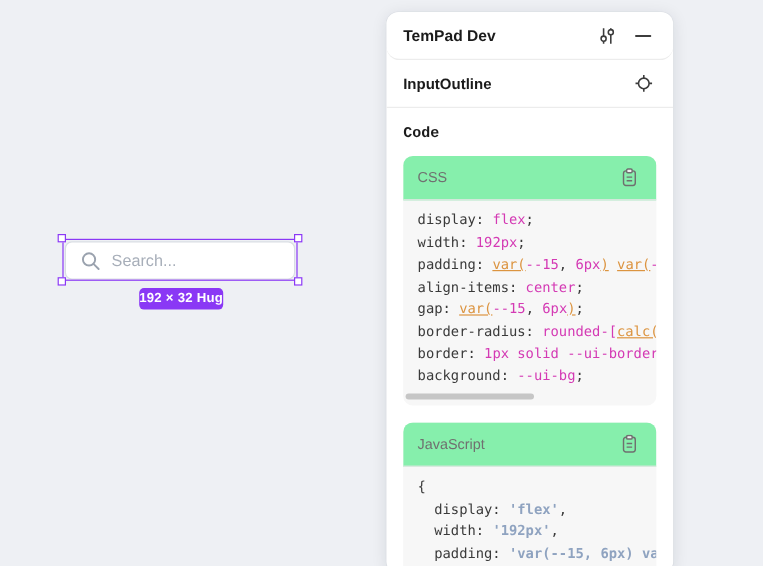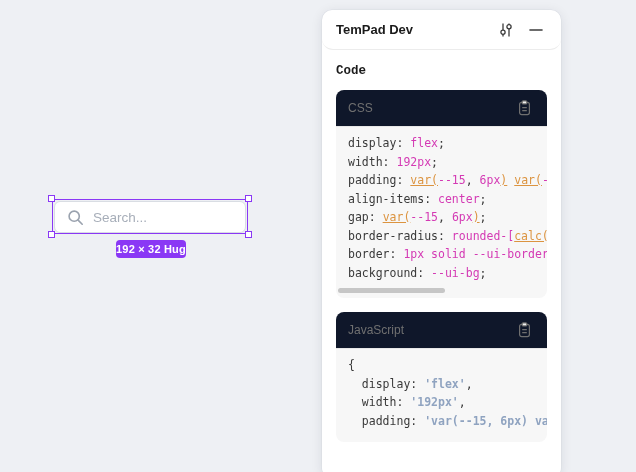--- a/index.html
+++ b/index.html
@@ -58,21 +58,21 @@
     width:22px; height:22px; display:flex; align-items:center; justify-content:center;
     cursor:pointer; border-radius:4px;
   }
   .icon-btn + .icon-btn { margin-left:8px; }
 
   .panel-body { padding:12px 14px 0; }
   .section-title { font-size:12.5px; font-weight:700; color:#1b1b1b; margin:2px 0 12px;font-family:Liberation Mono, monospace; }
 
   .code-card { border-radius:8px; overflow:hidden; margin-bottom:14px; background:#f7f7f7; }
   .code-card-header {
-    height:37px; background:#0f172a; border-bottom:1px solid #e7e7e7;
+    height:37px; background:#86efac; border-bottom:1px solid #e7e7e7;
     display:flex; align-items:center; padding:0 12px;
   }
   .code-card-label { font-size:12px; color:#707070; }
   .code-body {
     position:relative; padding:7px 0 12px 12px; overflow:hidden; white-space:pre;
     font-family:"DejaVu Sans Mono","Liberation Mono", monospace;
     font-size:11.5px; line-height:18.5px; color:#3a3a3a;
   }
   .code-body.css-body { padding-bottom:16px; }
   .code-line { white-space:pre; }
@@ -122,20 +122,33 @@
         <circle cx="11" cy="4.8" r="2.1" fill="#fff" stroke="#3c3c3c" stroke-width="1.3"></circle>
       </svg>
     </span>
     <span class="icon-btn">
       <svg width="14" height="14" viewBox="0 0 14 14">
         <line x1="1" y1="7" x2="13" y2="7" stroke="#3c3c3c" stroke-width="1.6" stroke-linecap="round"></line>
       </svg>
     </span>
   </div>
 
+  <div class="node-row">
+    <span class="node-title">InputOutline</span>
+    <span class="spacer"></span>
+    <span class="icon-btn">
+      <svg width="15" height="15" viewBox="0 0 15 15">
+        <circle cx="7.5" cy="7.5" r="4.4" fill="none" stroke="#3c3c3c" stroke-width="1.3"></circle>
+        <line x1="7.5" y1="0.6" x2="7.5" y2="3.2" stroke="#3c3c3c" stroke-width="1.3"></line>
+        <line x1="7.5" y1="11.8" x2="7.5" y2="14.4" stroke="#3c3c3c" stroke-width="1.3"></line>
+        <line x1="0.6" y1="7.5" x2="3.2" y2="7.5" stroke="#3c3c3c" stroke-width="1.3"></line>
+        <line x1="11.8" y1="7.5" x2="14.4" y2="7.5" stroke="#3c3c3c" stroke-width="1.3"></line>
+      </svg>
+    </span>
+  </div>
 
   <div class="panel-body">
     <div class="section-title">Code</div>
 
     <div class="code-card">
       <div class="code-card-header">
         <span class="code-card-label">CSS</span>
         <span class="spacer"></span>
         <span class="icon-btn">
           <svg width="15" height="16" viewBox="0 0 15 16">

